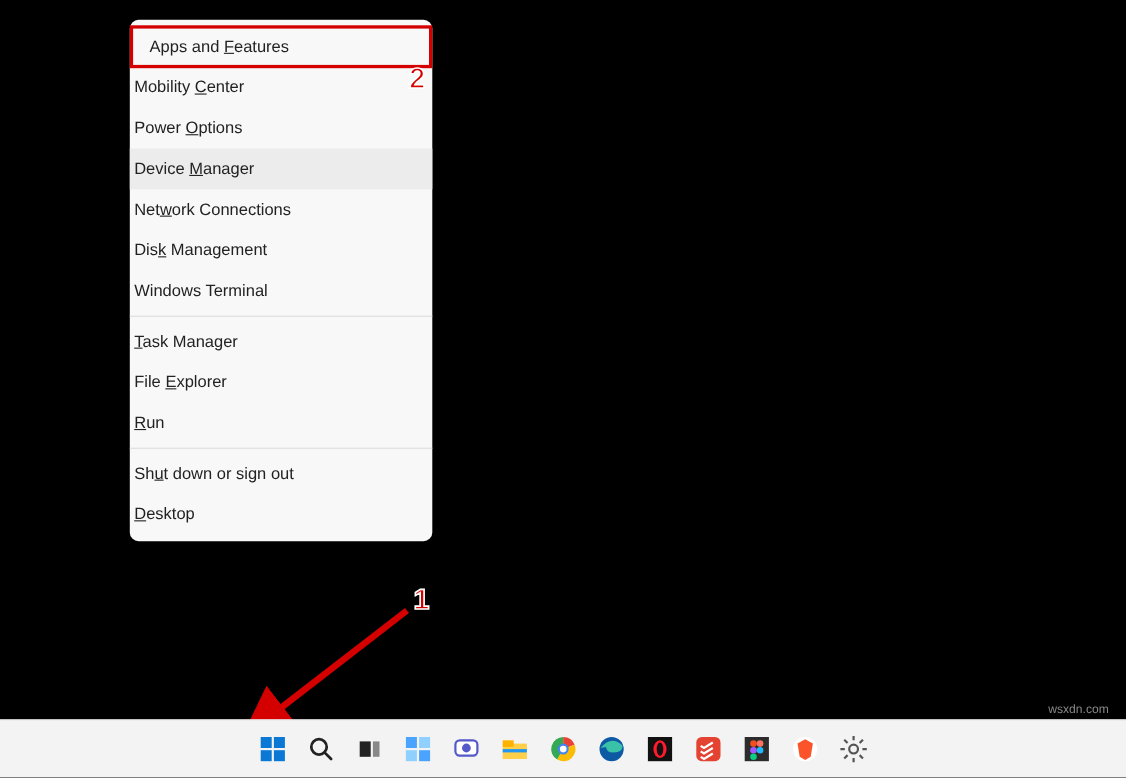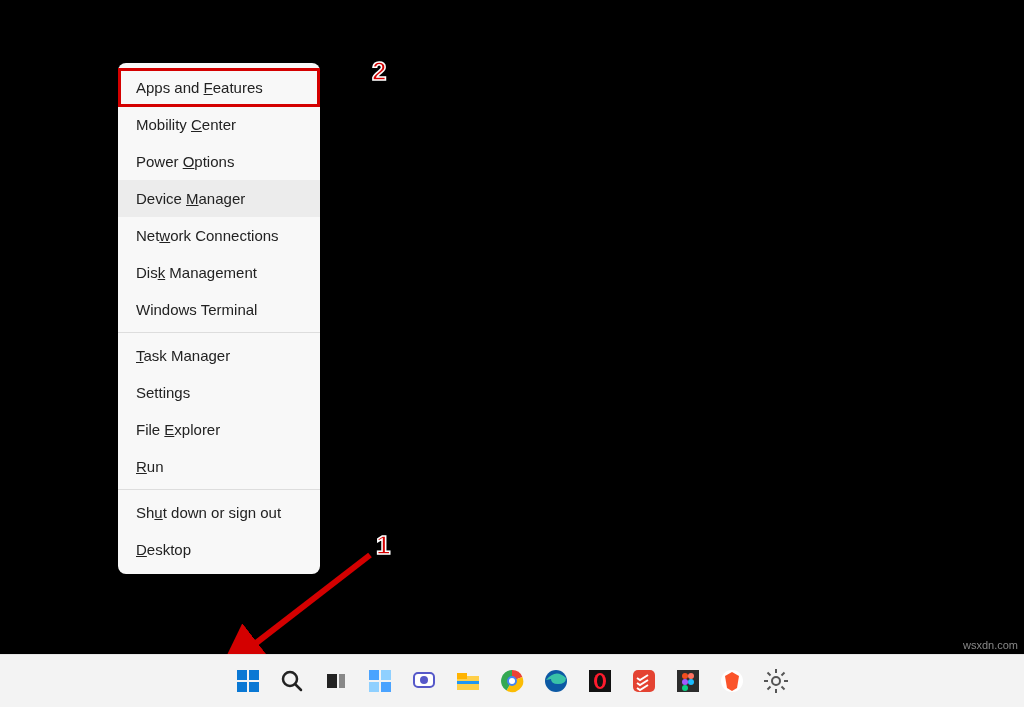--- a/index.html
+++ b/index.html
@@ -16,29 +16,28 @@
     width: 1024px;
     height: 707px;
     background: #000;
     position: relative;
   }
   
   .context-menu {
     position: absolute;
     left: 118px;
     top: 18px;
-    width: 202px;
+    width: 275px;
     background: #f8f8f8;
     border-radius: 8px;
     box-shadow: 0 6px 18px rgba(0,0,0,0.3);
     padding: 6px 0;
-    margin-top: 45px;
   }
   .menu-item {
-    padding: 8px 18px;
+    padding: 8px 4px;
     font-size: 15px;
     color: #222;
     cursor: default;
     line-height: 1.4;
   }
   .menu-item.hovered {
     background: #ececec;
   }
   .menu-item.highlighted {
     border: 3px solid #d40000;
@@ -88,42 +87,41 @@
     text-stroke: 1.5px #fff;
     font-family: Arial, sans-serif;
   }
   .arrow-svg {
     position: absolute;
     pointer-events: none;
   }
 
   .watermark {
     position: absolute;
-    right: 6px;
+    right: 16px;
     bottom: 56px;
     font-size: 11px;
     color: #888;
   }
 </style>
 </head>
 <body>
 
 <div class="desktop">
 
   <div class="context-menu" id="context-menu">
       <div class="menu-item highlighted">Apps and <span class="mnemonic">F</span>eatures</div>
       <div class="menu-item">Mobility <span class="mnemonic">C</span>enter</div>
       <div class="menu-item">Power <span class="mnemonic">O</span>ptions</div>
       <div class="menu-item hovered">Device <span class="mnemonic">M</span>anager</div>
       <div class="menu-item">Net<span class="mnemonic">w</span>ork Connections</div>
       <div class="menu-item">Dis<span class="mnemonic">k</span> Management</div>
       <div class="menu-item">Windows Terminal</div>
       <div class="menu-sep"></div>
       <div class="menu-item"><span class="mnemonic">T</span>ask Manager</div>
-      <div class="menu-item">Settin<span class="mnemonic">g</span>s</div>
       <div class="menu-item">File <span class="mnemonic">E</span>xplorer</div>
       <div class="menu-item"><span class="mnemonic">R</span>un</div>
       <div class="menu-sep"></div>
       <div class="menu-item">Sh<span class="mnemonic">u</span>t down or sign out</div>
       <div class="menu-item"><span class="mnemonic">D</span>esktop</div>
     </div>
 
   <div class="anno-badge" style="left:372px; top:56px;">2</div>
 
   <div class="anno-badge" style="left:376px; top:530px;">1</div>

